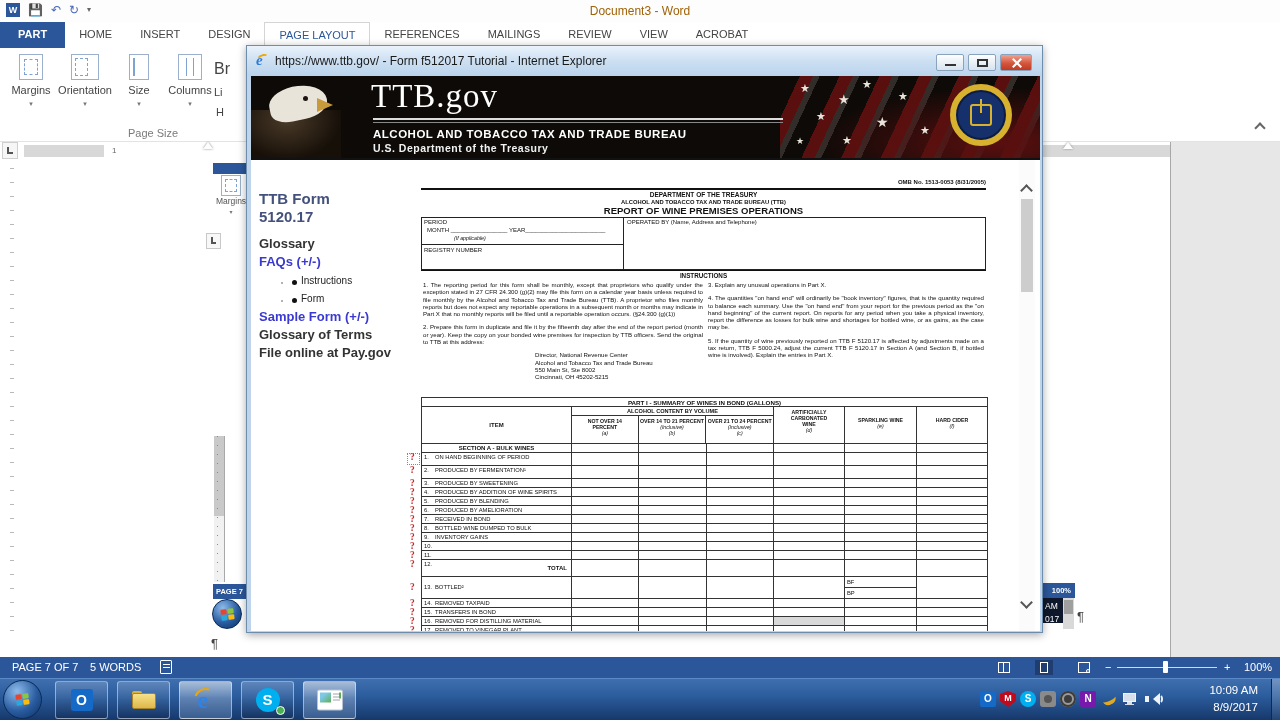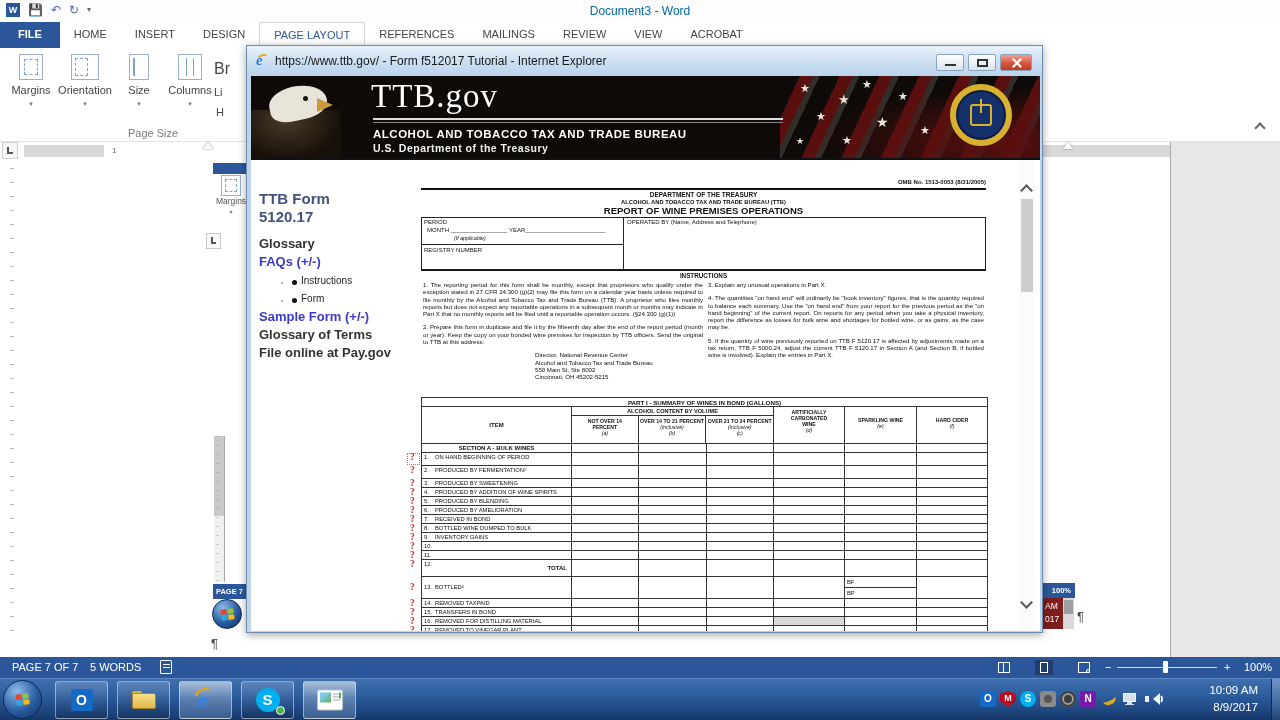--- a/index.html
+++ b/index.html
@@ -3,21 +3,21 @@
 <meta charset="utf-8">
 <style>
   *{margin:0;padding:0;box-sizing:border-box;font-family:"Liberation Sans",sans-serif}
   html,body{width:1280px;height:720px;overflow:hidden;background:#fff}
   .abs{position:absolute}
   .screen{position:relative;width:1280px;height:720px;overflow:hidden;background:#fff}
 
   
   .word{position:absolute;inset:0;background:#fff}
   .wtitle{position:absolute;left:0;top:0;width:1280px;height:22px;background:#fdfdfd}
-  .wdoc-title{position:absolute;left:0;right:0;top:4px;text-align:center;font-size:12px;color:#0369a1}
+  .wdoc-title{position:absolute;left:0;right:0;top:4px;text-align:center;font-size:12px;color:#a16207}
   .qat{position:absolute;left:6px;top:3px;display:flex;align-items:center;gap:8px}
   .wlogo{width:14px;height:14px;background:#2b579a;color:#fff;font-size:9px;font-weight:bold;text-align:center;line-height:14px}
   .qicon{font-size:12px;color:#4a66b8;line-height:14px}
   .wtabs{position:absolute;left:0;top:22px;width:1280px;height:26px;background:#fff;display:flex;font-size:11px;color:#444}
   .wtab{padding:6px 14px 0 14px;height:26px}
   .wtab.file{background:#2b579a;color:#fff;font-weight:bold;padding:6px 18px 0 18px}
   .wtab.active{border:1px solid #d5d5d5;border-bottom:none;background:#fff;color:#2b579a}
   .wribbon{position:absolute;left:0;top:48px;width:1280px;height:94px;background:#fff;border-bottom:1px solid #e3e3e3}
   .rbtn{position:absolute;top:6px;text-align:center;color:#444;font-size:11px}
   .rbtn .ric{margin:0 auto 4px auto;width:24px;height:26px;border:1px solid #9ab0cc;background:#fff;position:relative}
@@ -48,21 +48,21 @@
   .frag-marg .mi{margin:0 auto;width:20px;height:21px;border:1px solid #9ab0cc;position:relative}
   .frag-marg .mi i{position:absolute;inset:3px;border:1px dashed #7fa3d0}
   .frag-L{position:absolute;left:206px;top:233px;width:15px;height:16px;border:1px solid #c8c8c8;background:#f8f8f8}
   .frag-L i{position:absolute;left:4px;top:3px;width:5px;height:7px;border-left:2px solid #555;border-bottom:2px solid #555}
   .frag-vr{position:absolute;left:214px;top:436px;width:11px;height:146px;background:linear-gradient(#c9c9c9 0 55%,#f1f1f1 55% 100%);border-right:1px solid #a8a8a8;
            background-blend-mode:normal}
   .frag-vr i{position:absolute;left:3px;top:0;width:1px;height:100%;background:repeating-linear-gradient(to bottom,#8a8a8a 0 1px,transparent 1px 9px)}
   .frag-p7{position:absolute;left:213px;top:584px;width:33px;height:15px;background:#2b579a;color:#fff;font-size:7.5px;font-weight:bold;line-height:15px;padding-left:3px}
   .frag-orb{position:absolute;left:212px;top:599px;width:30px;height:30px;border-radius:50%;background:radial-gradient(circle at 35% 28%,#8cbbea,#2a5ca0 55%,#0c3163);border:1px solid #0a2a55}
   .frag-100{position:absolute;left:1043px;top:583px;width:32px;height:15px;background:#2b579a;color:#fff;font-size:7.5px;font-weight:bold;line-height:15px;text-align:right;padding-right:4px}
-  .frag-clock{position:absolute;left:1043px;top:598px;width:20px;height:31px;background:#7f1d1d;color:#fff;font-size:8.5px;line-height:13px;padding:2px 0 0 2px}
+  .frag-clock{position:absolute;left:1043px;top:598px;width:20px;height:25px;background:#0f172a;color:#fff;font-size:8.5px;line-height:13px;padding:2px 0 0 2px}
   .frag-scr{position:absolute;left:1063px;top:598px;width:11px;height:31px;background:#d9d9d9}
   .frag-scr i{position:absolute;left:1px;top:2px;width:9px;height:14px;background:#9f9f9f}
   .miniflag{position:absolute;left:8px;top:9px;width:13px;height:11px;transform:rotate(-8deg);display:grid;grid-template-columns:6px 6px;grid-template-rows:5px 5px;gap:1px}
   .miniflag b{border-radius:1px}
 
   
   .ie{position:absolute;left:246px;top:45px;width:797px;height:588px;background:#bdd4ea;border:1px solid #6e8cac;box-shadow:0 2px 8px rgba(0,0,0,.35)}
   .ie-tb{position:absolute;left:0;top:0;right:0;height:30px;background:linear-gradient(#eaf3fc,#cfe1f3 45%,#b9d3ec)}
   .ie-title{position:absolute;left:28px;top:8px;font-size:12px;color:#1a1a1a;white-space:nowrap}
   .ie-fav{position:absolute;left:9px;top:6px;width:16px;height:16px;font-family:"Liberation Serif",serif;font-style:italic;font-weight:bold;font-size:15px;color:#2e7cd6;line-height:16px}
@@ -166,21 +166,21 @@
         <span class="wlogo">W</span>
         <span class="qicon" style="color:#2b579a">💾</span>
         <span class="qicon">↶</span>
         <span class="qicon">↻</span>
         <span class="qicon" style="font-size:8px;color:#666">▾</span>
       </div>
       <div class="wdoc-title">Document3 - Word</div>
     </div>
 
     <div class="wtabs">
-      <span class="wtab file">FILE</span>
+      <span class="wtab file">PART</span>
       <span class="wtab">HOME</span>
       <span class="wtab">INSERT</span>
       <span class="wtab">DESIGN</span>
       <span class="wtab active">PAGE LAYOUT</span>
       <span class="wtab">REFERENCES</span>
       <span class="wtab">MAILINGS</span>
       <span class="wtab">REVIEW</span>
       <span class="wtab">VIEW</span>
       <span class="wtab">ACROBAT</span>
     </div>

